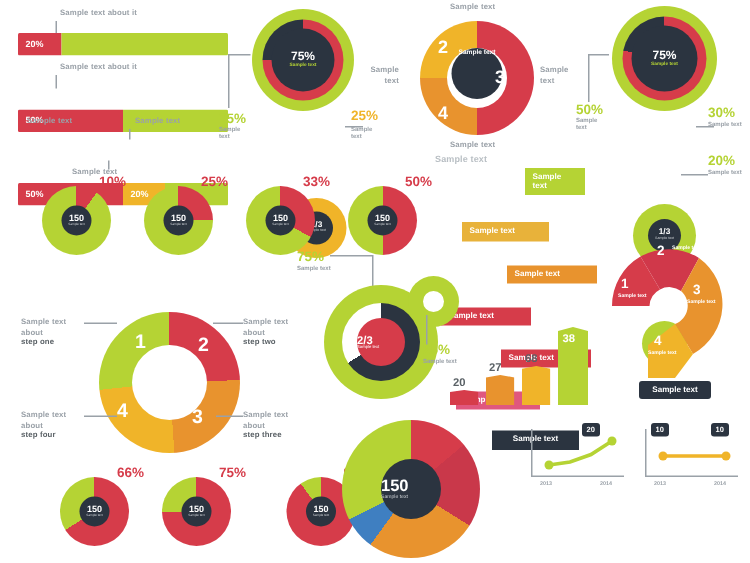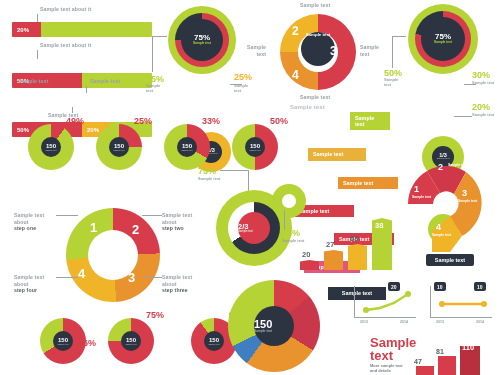--- a/index.html
+++ b/index.html
@@ -149,21 +149,21 @@
   </div>
 
   <div class="abs" style="left:28px;top:124px;">
     <div class="abs" style="left:0px;top:0px;">
       <div class="donut" style="width:46px;height:46px;background:conic-gradient(#d63c4a 0 10%, #b5d334 10% 100%);">
         <div class="hole" style="left:13px;top:13px;width:20px;height:20px;">
           <b style="font-size:6px;">150</b>
           <i style="font-size:2.1px;">Sample text</i>
         </div>
       </div>
-      <div class="abs pct pct-red" style="left:38px;top:-8px;">49%</div>
+      <div class="abs pct pct-red" style="left:38px;top:-8px;">10%</div>
     </div>
     <div class="abs" style="left:68px;top:0px;">
       <div class="donut" style="width:46px;height:46px;background:conic-gradient(#d63c4a 0 25%, #b5d334 25% 100%);">
         <div class="hole" style="left:13px;top:13px;width:20px;height:20px;">
           <b style="font-size:6px;">150</b>
           <i style="font-size:2.1px;">Sample text</i>
         </div>
       </div>
       <div class="abs pct pct-red" style="left:38px;top:-8px;">25%</div>
     </div>
@@ -291,21 +291,21 @@
   </div>
 
   <div class="abs" style="left:40px;top:318px;">
     <div class="abs" style="left:0px;top:0px;">
       <div class="donut" style="width:46px;height:46px;background:conic-gradient(#d63c4a 0 66%, #b5d334 66% 100%);">
         <div class="hole" style="left:13px;top:13px;width:20px;height:20px;">
           <b style="font-size:6px;">150</b>
           <i style="font-size:2.1px;">Sample text</i>
         </div>
       </div>
-      <div class="abs pct pct-red" style="left:38px;top:-8px;margin-top:28px;">66%</div>
+      <div class="abs pct pct-red" style="left:38px;top:-8px;">66%</div>
     </div>
     <div class="abs" style="left:68px;top:0px;">
       <div class="donut" style="width:46px;height:46px;background:conic-gradient(#d63c4a 0 75%, #b5d334 75% 100%);">
         <div class="hole" style="left:13px;top:13px;width:20px;height:20px;">
           <b style="font-size:6px;">150</b>
           <i style="font-size:2.1px;">Sample text</i>
         </div>
       </div>
       <div class="abs pct pct-red" style="left:38px;top:-8px;">75%</div>
     </div>
@@ -350,27 +350,15 @@
       <polyline points="14,20 56,20" fill="none" stroke="#f0b429" stroke-width="2.4" stroke-linecap="round"></polyline>
       <circle cx="14" cy="20" r="3" fill="#f0b429"></circle>
       <circle cx="56" cy="20" r="3" fill="#f0b429"></circle>
     </svg>
     <div class="bubble" style="left:6px;top:-2px;padding:1.5px 3px;font-size:5px;">10</div>
     <div class="bubble" style="left:46px;top:-2px;padding:1.5px 3px;font-size:5px;">10</div>
     <div class="abs tick" style="left:8px;top:36px;">2013</div>
     <div class="abs tick" style="left:48px;top:36px;">2014</div>
   </div>
 
-  <div class="abs" style="left:370px;top:336px;width:130px;height:40px;">
-    <div class="abs" style="left:0px;top:0px;color:#d63c4a;font-size:13px;font-weight:bold;line-height:1;">Sample</div>
-    <div class="abs" style="left:0px;top:13px;color:#d63c4a;font-size:13px;font-weight:bold;line-height:1;">text</div>
-    <div class="abs small" style="left:0px;top:28px;width:40px;color:#7a8086;">More sample text and details</div>
-
-    <div class="abs" style="left:46px;bottom:-4px;width:18px;height:14px;background:#d63c4a;"></div>
-    <div class="abs numlab" style="left:44px;bottom:11px;color:#5a6166;font-size:7px;">47</div>
-    <div class="abs" style="left:68px;bottom:-4px;width:18px;height:24px;background:#d63c4a;"></div>
-    <div class="abs numlab" style="left:66px;bottom:21px;color:#5a6166;font-size:7px;">81</div>
-    <div class="abs" style="left:90px;bottom:-4px;width:20px;height:34px;background:#b8303e;"></div>
-    <div class="abs numlab" style="left:92px;bottom:24px;color:#fff;font-size:7.5px;">110</div>
-  </div>
 
 
 </div>
 
 </body></html>

